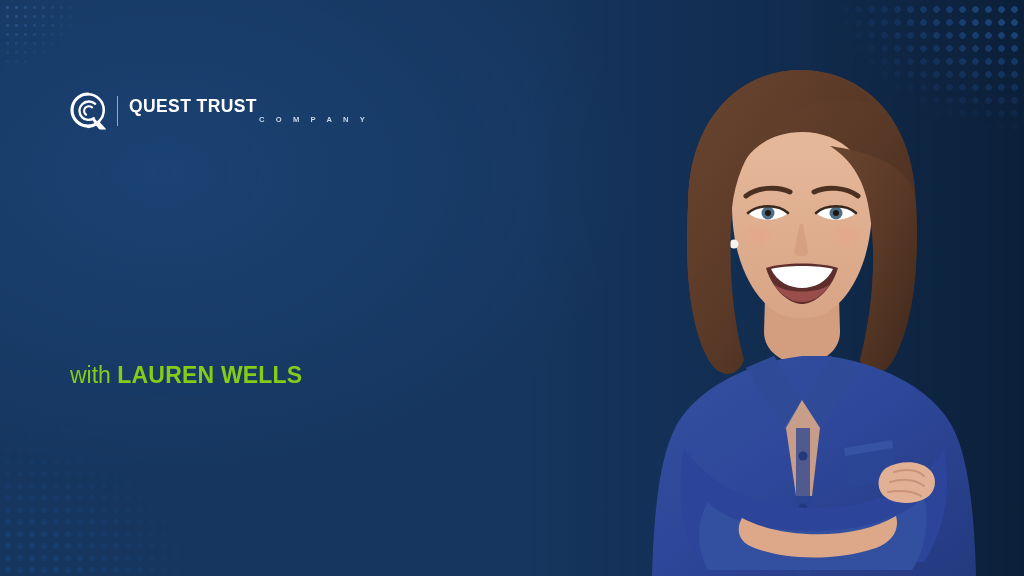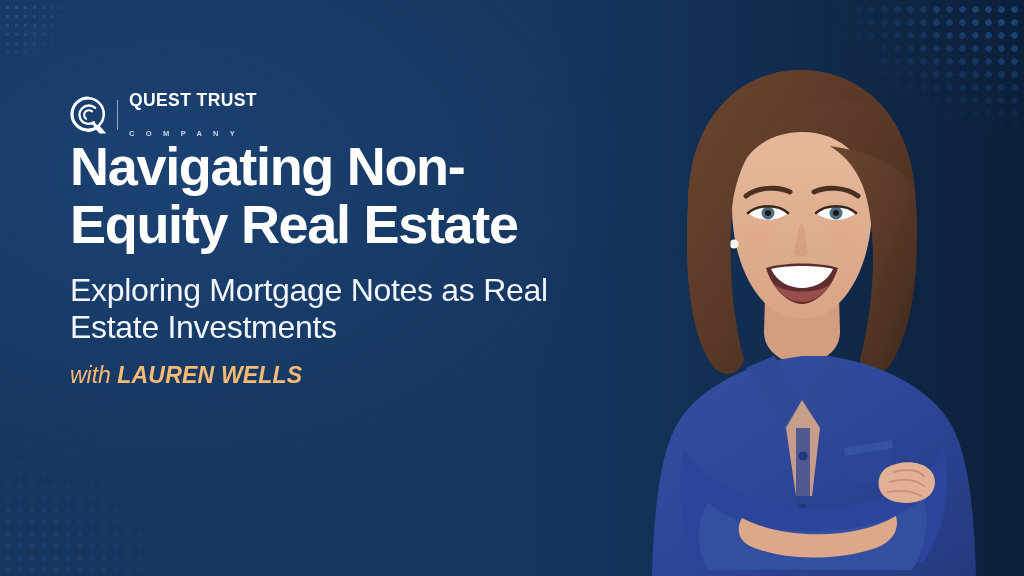--- a/index.html
+++ b/index.html
@@ -108,21 +108,21 @@
   .logo-mark { width: 36px; height: 38px; flex: none; }
   .logo-mark svg { display: block; width: 100%; height: 100%; }
   .logo-divider {
     width: 1px;
     height: 30px;
     background: rgba(255,255,255,0.55);
     flex: none;
   }
   .logo-words {
     display: flex;
-    flex-direction: column;
+    flex-direction: row;
     justify-content: center;
     gap: 2px;
   }
   .logo-name {
     color: #ffffff;
     font-size: 17.5px;
     font-weight: 700;
     letter-spacing: 0.4px;
     line-height: 1;
     white-space: nowrap;
@@ -163,26 +163,25 @@
     font-weight: 400;
     line-height: 1.16;
     letter-spacing: -0.3px;
   }
 
   
   .speaker {
     position: absolute;
     top: 363px;
     left: 0;
-    color: #fdba74;
+    color: #84cc16;
     font-size: 23px;
     font-weight: 400;
     line-height: 1.1;
     white-space: nowrap;
-    font-style: italic;
   }
   .speaker .speaker-name {
     font-weight: 700;
     letter-spacing: 0.2px;
   }
 
   
   .when {
     position: absolute;
     top: 434px;
@@ -410,23 +409,21 @@
           <path d="M26 30 L33 39" stroke="#ffffff" stroke-width="3.4" stroke-linecap="round"></path>
         </svg>
       </span>
       <span class="logo-divider"></span>
       <span class="logo-words">
         <span class="logo-name">QUEST TRUST</span>
         <span class="logo-sub">C O M P A N Y</span>
       </span>
     </div>
 
-    <h1 class="headline">Navigating Non-Equity Real Estate</h1>
-
-    <p class="subtitle">Exploring Mortgage Notes as Real Estate Investments</p>
+
 
     <div class="speaker">
       <span>with</span>
       <span class="speaker-name">LAUREN WELLS</span>
     </div>
 
     <div class="when">
     </div>
 
   </div>

